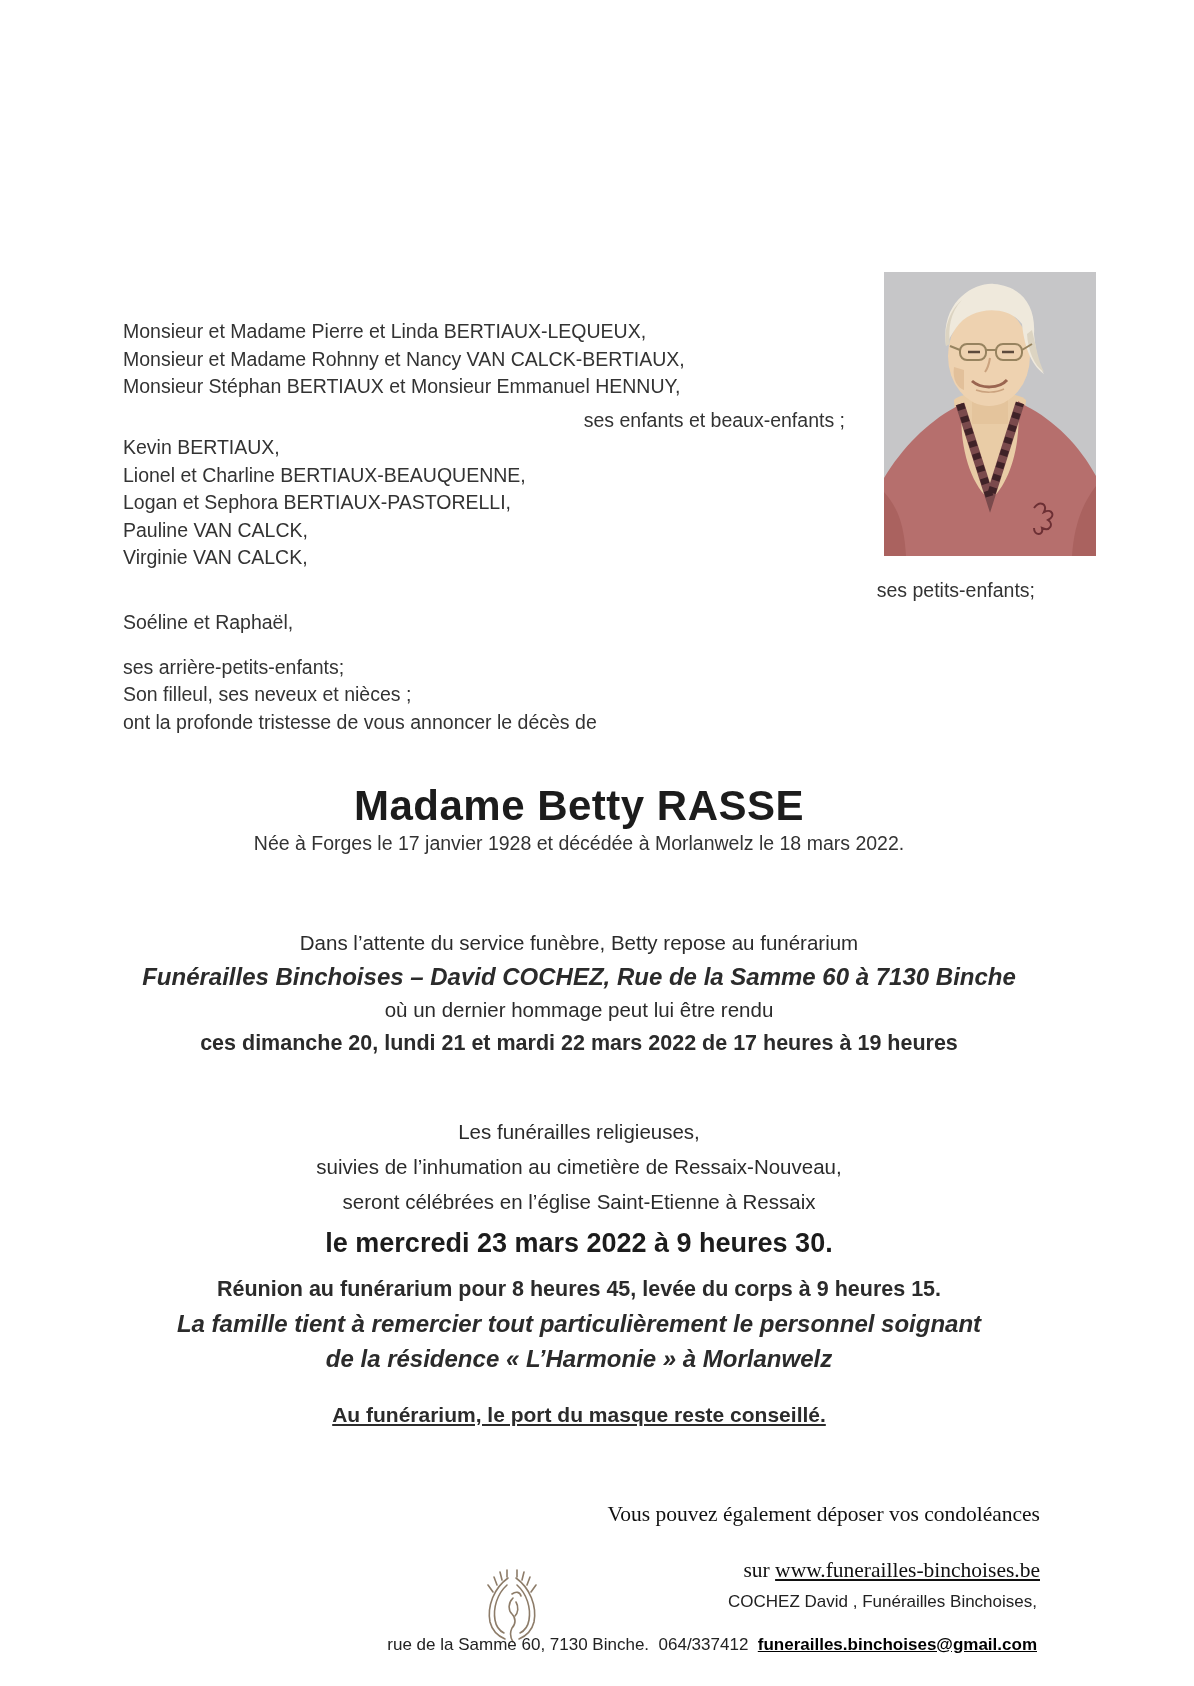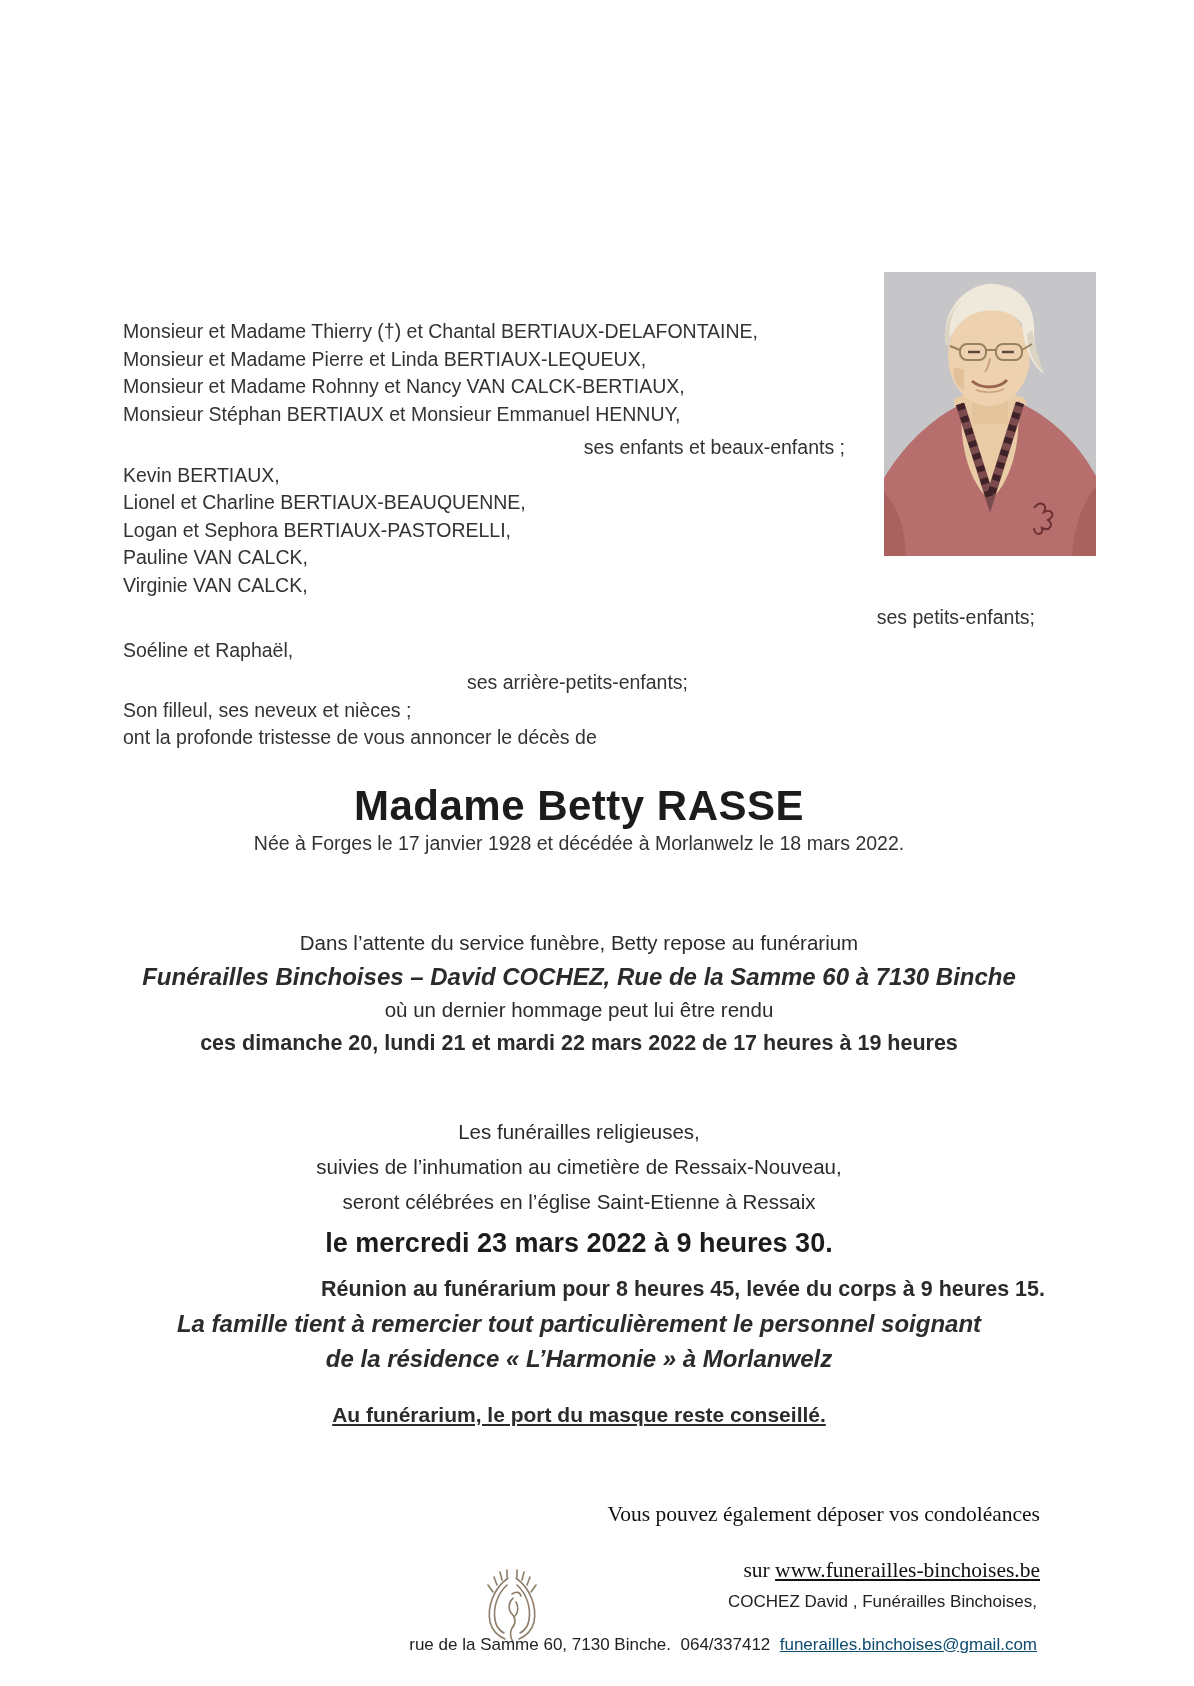--- a/index.html
+++ b/index.html
@@ -10,53 +10,53 @@
     background:#ffffff;
     font-family:"Liberation Sans","DejaVu Sans",sans-serif;
     color:#2b2b2b;
     overflow:hidden;
   }
   
   .names{position:absolute;left:123px;top:318px;width:912px;font-size:19.5px;line-height:27.5px;color:#333;}
   .names .line{text-align:left;}
   .names .rel-children{text-align:right;padding-right:190px;margin-top:6px;}
   .names .rel-grand{text-align:right;margin-top:5px;}
-  .names .rel-greatgrand{text-align:center;padding-right:3px;margin-top:5px;}
+  .names .rel-greatgrand{text-align:left;padding-right:3px;margin-top:17px;}
   .names .gap-s{margin-top:5px;}
   
   .deceased{position:absolute;left:123px;top:782px;width:912px;text-align:center;color:#1c1c1c;}
   .deceased .big{font-size:42px;font-weight:600;line-height:48px;letter-spacing:.5px;}
   .deceased .sub{font-size:28px;font-weight:500;line-height:36px;}
   .deceased .dates{font-size:19.5px;line-height:27px;color:#333;}
   
   .centerblock{position:absolute;left:113px;width:932px;text-align:center;color:#2b2b2b;}
   .visitation{top:926px;font-size:20.5px;line-height:33.5px;}
   .funeral{top:1114px;font-size:20.5px;line-height:35px;}
   .thanks{top:1306px;font-size:21px;line-height:35px;}
   .bolditalic{font-weight:bold;font-style:italic;font-size:24px;}
   .boldline{font-weight:bold;font-size:21.5px;}
   .dateline{font-weight:bold;font-size:27px;line-height:36px;margin-top:6px;color:#1c1c1c;}
-  .meetline{font-weight:bold;font-size:21.5px;margin-top:11px;text-align:right;}
+  .meetline{font-weight:bold;font-size:21.5px;margin-top:11px;}
   .maskline{font-weight:bold;font-size:21px;text-decoration:underline;margin-top:21px;font-style:normal;}
   
   .condolences{
     position:absolute;left:123px;top:1472px;width:917px;
     text-align:right;
     font-family:"Liberation Serif","DejaVu Serif",serif;
     font-size:21.5px;line-height:28px;color:#111;
     white-space:pre-wrap;
   }
   .condolences a{color:#111;text-decoration:underline;}
   
   .footer-text{
     position:absolute;left:123px;top:1569px;width:914px;
     text-align:right;font-size:17px;line-height:21.5px;color:#222;
     white-space:pre-wrap;
   }
-  .footer-text a{color:#0c4a6e;text-decoration:underline;}
+  .footer-text a{color:#000000;text-decoration:underline;font-weight:bold;}
   .logo{position:absolute;left:482px;top:1568px;width:60px;height:78px;}
   
   .photo{position:absolute;left:884px;top:272px;width:212px;height:284px;}
 </style>
 </head>
 <body>
 
 <div class="page">
 
   <div class="photo" role="img" aria-label="Portrait de Madame Betty RASSE">
@@ -87,21 +87,20 @@
       <path d="M102,78 L112,78 M76,78 L66,74 M138,78 L148,72" fill="none" stroke="#97835f" stroke-width="2"></path>
 
       <path d="M84,80 L96,80 M118,80 L130,80" stroke="#5c4a3c" stroke-width="2.5" fill="none"></path>
       <path d="M106,86 C105,92 104,96 101,100" stroke="#caa27e" stroke-width="2" fill="none"></path>
       <path d="M88,109 C97,117 115,117 123,108" stroke="#9a6550" stroke-width="3" fill="none"></path>
       <path d="M92,118 C100,121 112,121 120,117" stroke="#caa27e" stroke-width="1.5" fill="none"></path>
     </svg>
   </div>
 
   <div class="names">
-    <div class="line">Monsieur et Madame Thierry (†) et Chantal BERTIAUX-DELAFONTAINE,</div>
     <div class="line">Monsieur et Madame Pierre et Linda BERTIAUX-LEQUEUX,</div>
     <div class="line">Monsieur et Madame Rohnny et Nancy VAN CALCK-BERTIAUX,</div>
     <div class="line">Monsieur Stéphan BERTIAUX et Monsieur Emmanuel HENNUY,</div>
     <div class="rel-children">ses enfants et beaux-enfants ;</div>
     <div class="line">Kevin BERTIAUX,</div>
     <div class="line">Lionel et Charline BERTIAUX-BEAUQUENNE,</div>
     <div class="line">Logan et Sephora BERTIAUX-PASTORELLI,</div>
     <div class="line">Pauline VAN CALCK,</div>
     <div class="line">Virginie VAN CALCK,</div>
     <div class="rel-grand">ses petits-enfants;</div>

